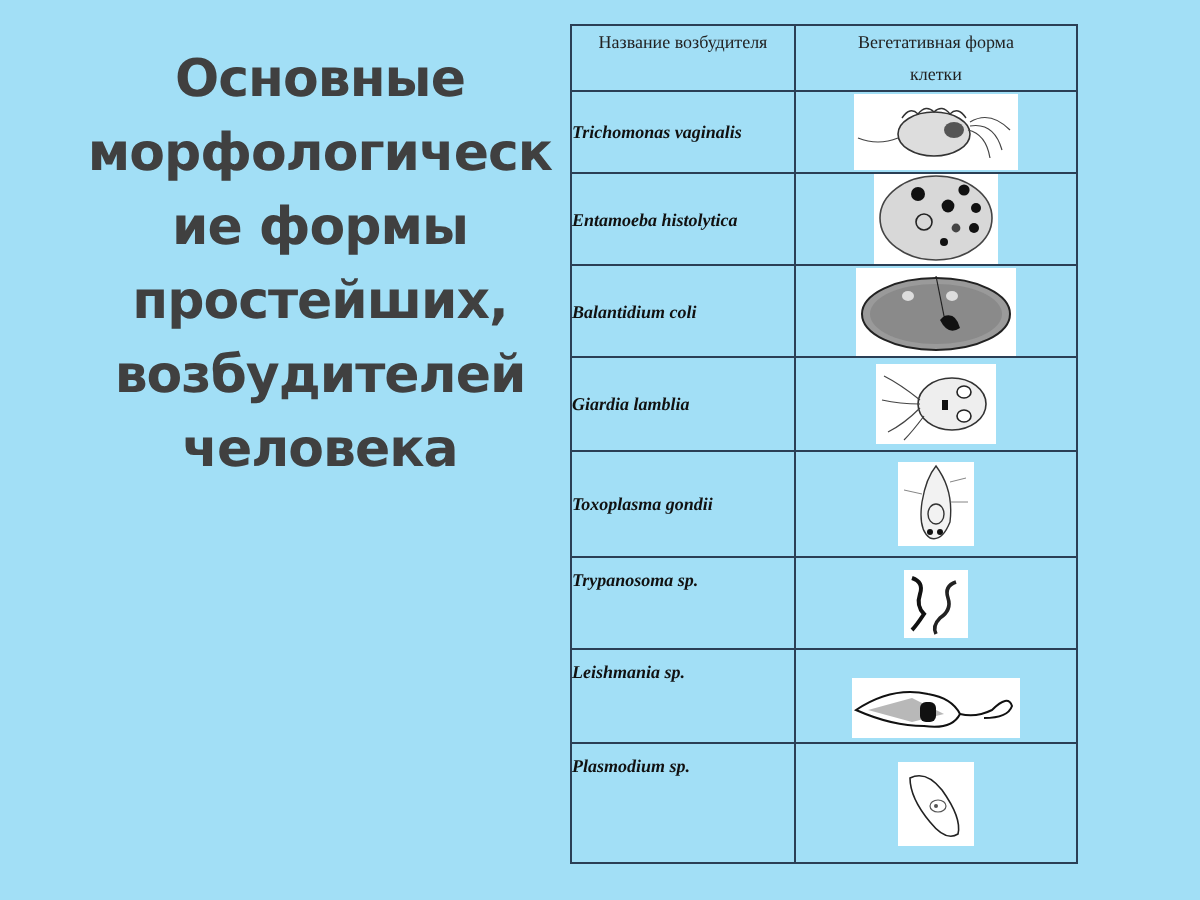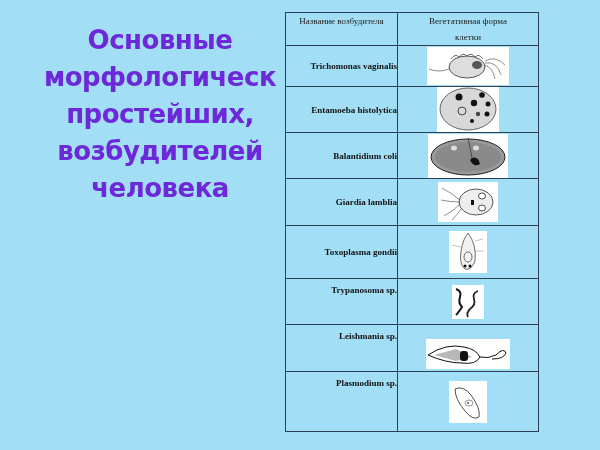--- a/index.html
+++ b/index.html
@@ -1,36 +1,37 @@
 <!DOCTYPE html>
 <html><head>
 <meta charset="utf-8">
 <style>
   html,body{margin:0;padding:0;}
   body{width:600px;height:450px;background:#a2dff6;position:relative;overflow:hidden;}
   .title{position:absolute;left:40px;top:22px;width:240px;text-align:center;
-    font-family:"DejaVu Sans",sans-serif;font-weight:bold;font-size:26px;line-height:37px;color:#6d28d9;letter-spacing:-0.5px;}
+    font-family:"DejaVu Sans",sans-serif;font-weight:bold;font-size:26px;line-height:37px;color:#404040;letter-spacing:-0.5px;}
   .title span{display:block;}
   table{position:absolute;left:285px;top:12px;width:254px;border-collapse:collapse;
     font-family:"Liberation Serif",serif;border-radius:17px;}
   td,th{border:1.5px solid #2b3f55;padding:0;vertical-align:middle;}
   th{font-weight:normal;font-size:9px;color:#222;height:31px;}
   th.c1{width:111px;}
   th .hl{display:block;line-height:16px;}
-  td.name{font-weight:bold;font-size:9px;text-align:right;color:#111;}
+  td.name{font-weight:bold;font-style:italic;font-size:9px;text-align:left;color:#111;}
   td.name.top{vertical-align:top;padding-top:6px;margin-top:11px;}
   td.pic{text-align:center;position:relative;}
   .img{display:inline-block;background:#fff;vertical-align:middle;}
 </style>
 </head>
 <body>
 
 <div class="title">
   <span>Основные</span>
   <span>морфологическ</span>
+  <span>ие формы</span>
   <span>простейших,</span>
   <span>возбудителей</span>
   <span>человека</span>
 </div>
 
 <table>
   <tbody>
       <tr>
     <th class="c1">
           <span class="hl">Название возбудителя</span>

